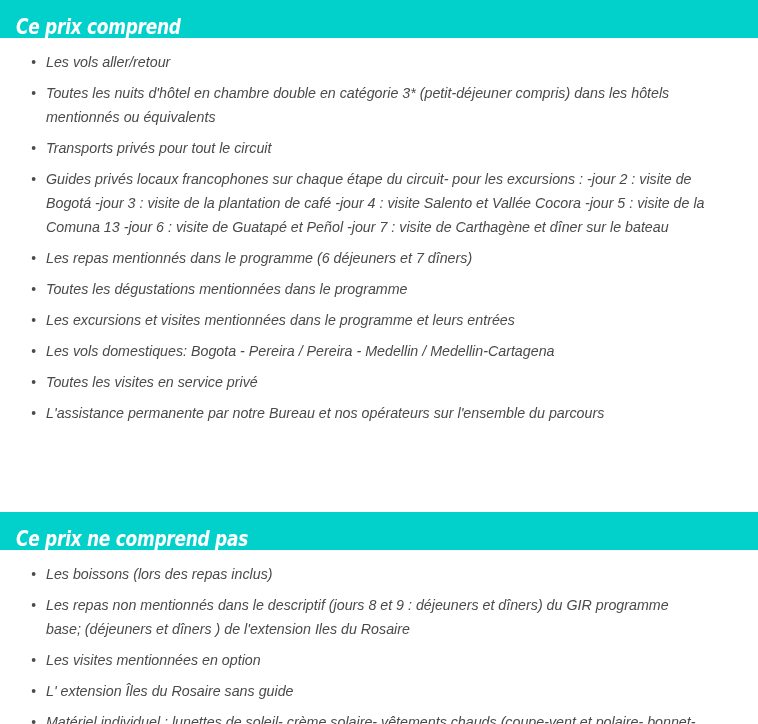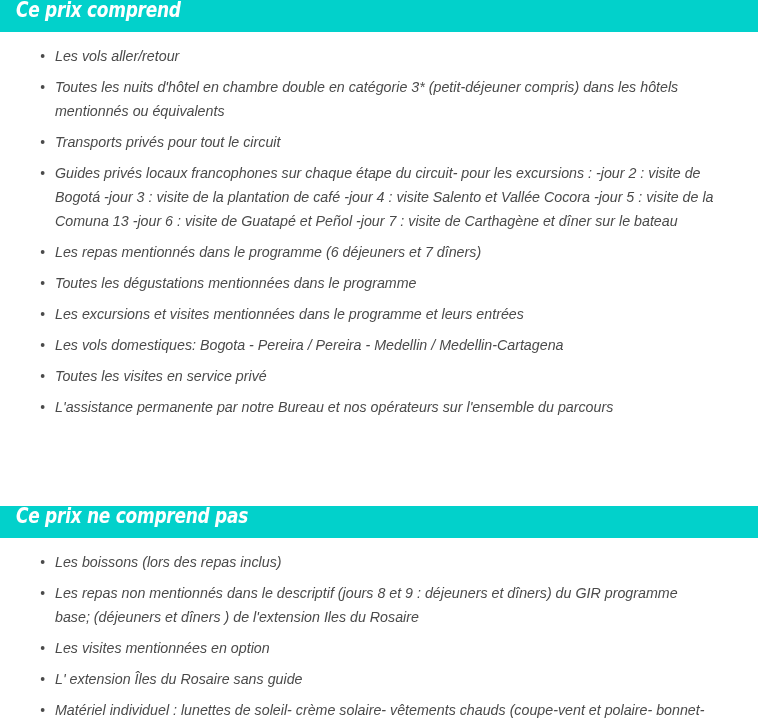--- a/index.html
+++ b/index.html
@@ -12,40 +12,40 @@
     height: 724px;
     font-family: "Liberation Sans", sans-serif;
     overflow: hidden;
   }
   .page {
     width: 758px;
     position: relative;
   }
   .section-header {
     background: #02d1cb;
-    height: 32px;
+    height: 38px;
     display: flex;
-    align-items: flex-start;
-    padding: 0 0 7px 16px;
+    align-items: flex-end;
+    padding: 0 0 0 16px;
     box-sizing: border-box;
   }
   .section-header .title {
     color: #ffffff;
     font-family: "DejaVu Sans Condensed", "Liberation Sans Narrow", "Liberation Sans", sans-serif;
     font-size: 21px;
     font-style: italic;
     font-weight: bold;
     letter-spacing: -0.3px;
     line-height: 1;
     transform: scaleX(0.9);
     transform-origin: left center;
     white-space: nowrap;
   }
   .section-body {
-    padding: 12px 4px 0 17px;
+    padding: 12px 4px 0 8px;
   }
   ul.items {
     list-style: none;
     margin: 0;
     padding: 0;
   }
   ul.items > li {
     position: relative;
     margin: 0 0 7px 0;
     padding: 0 6px 0 40px;

